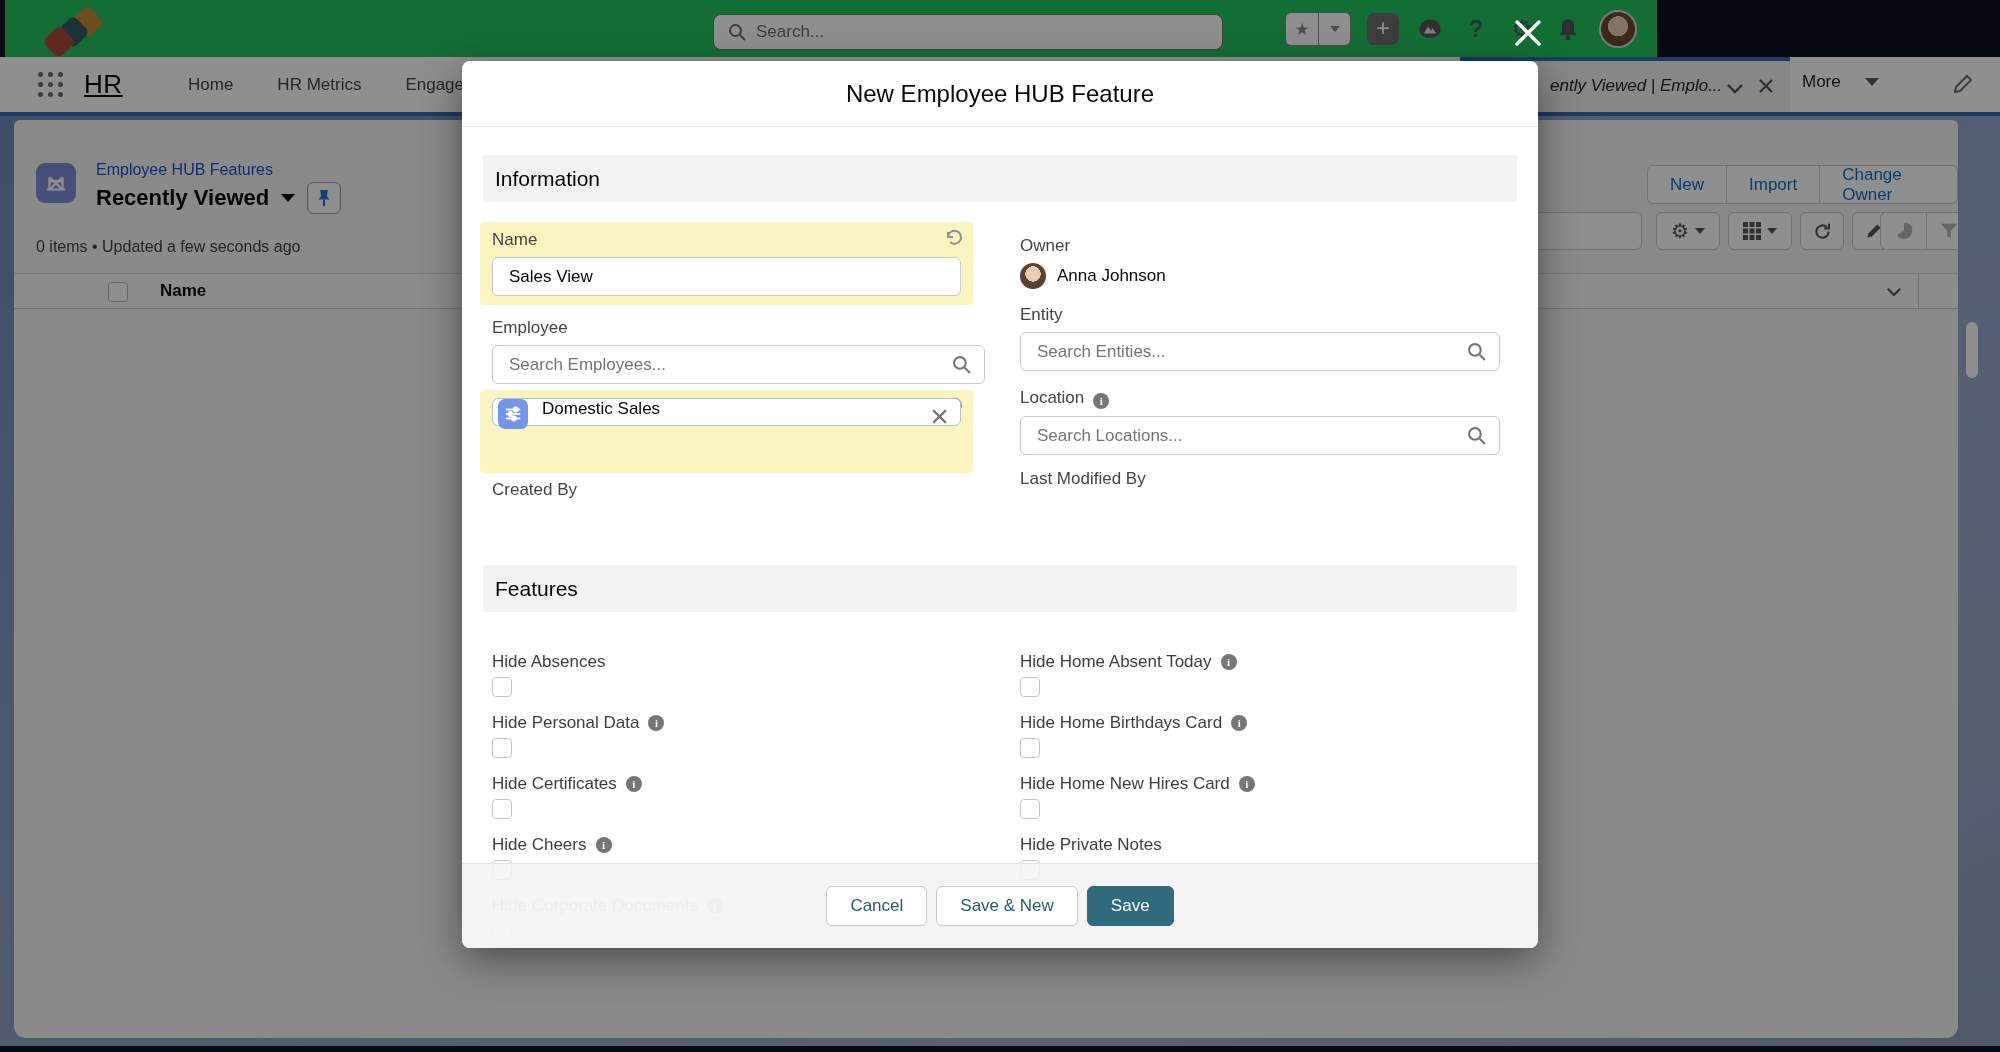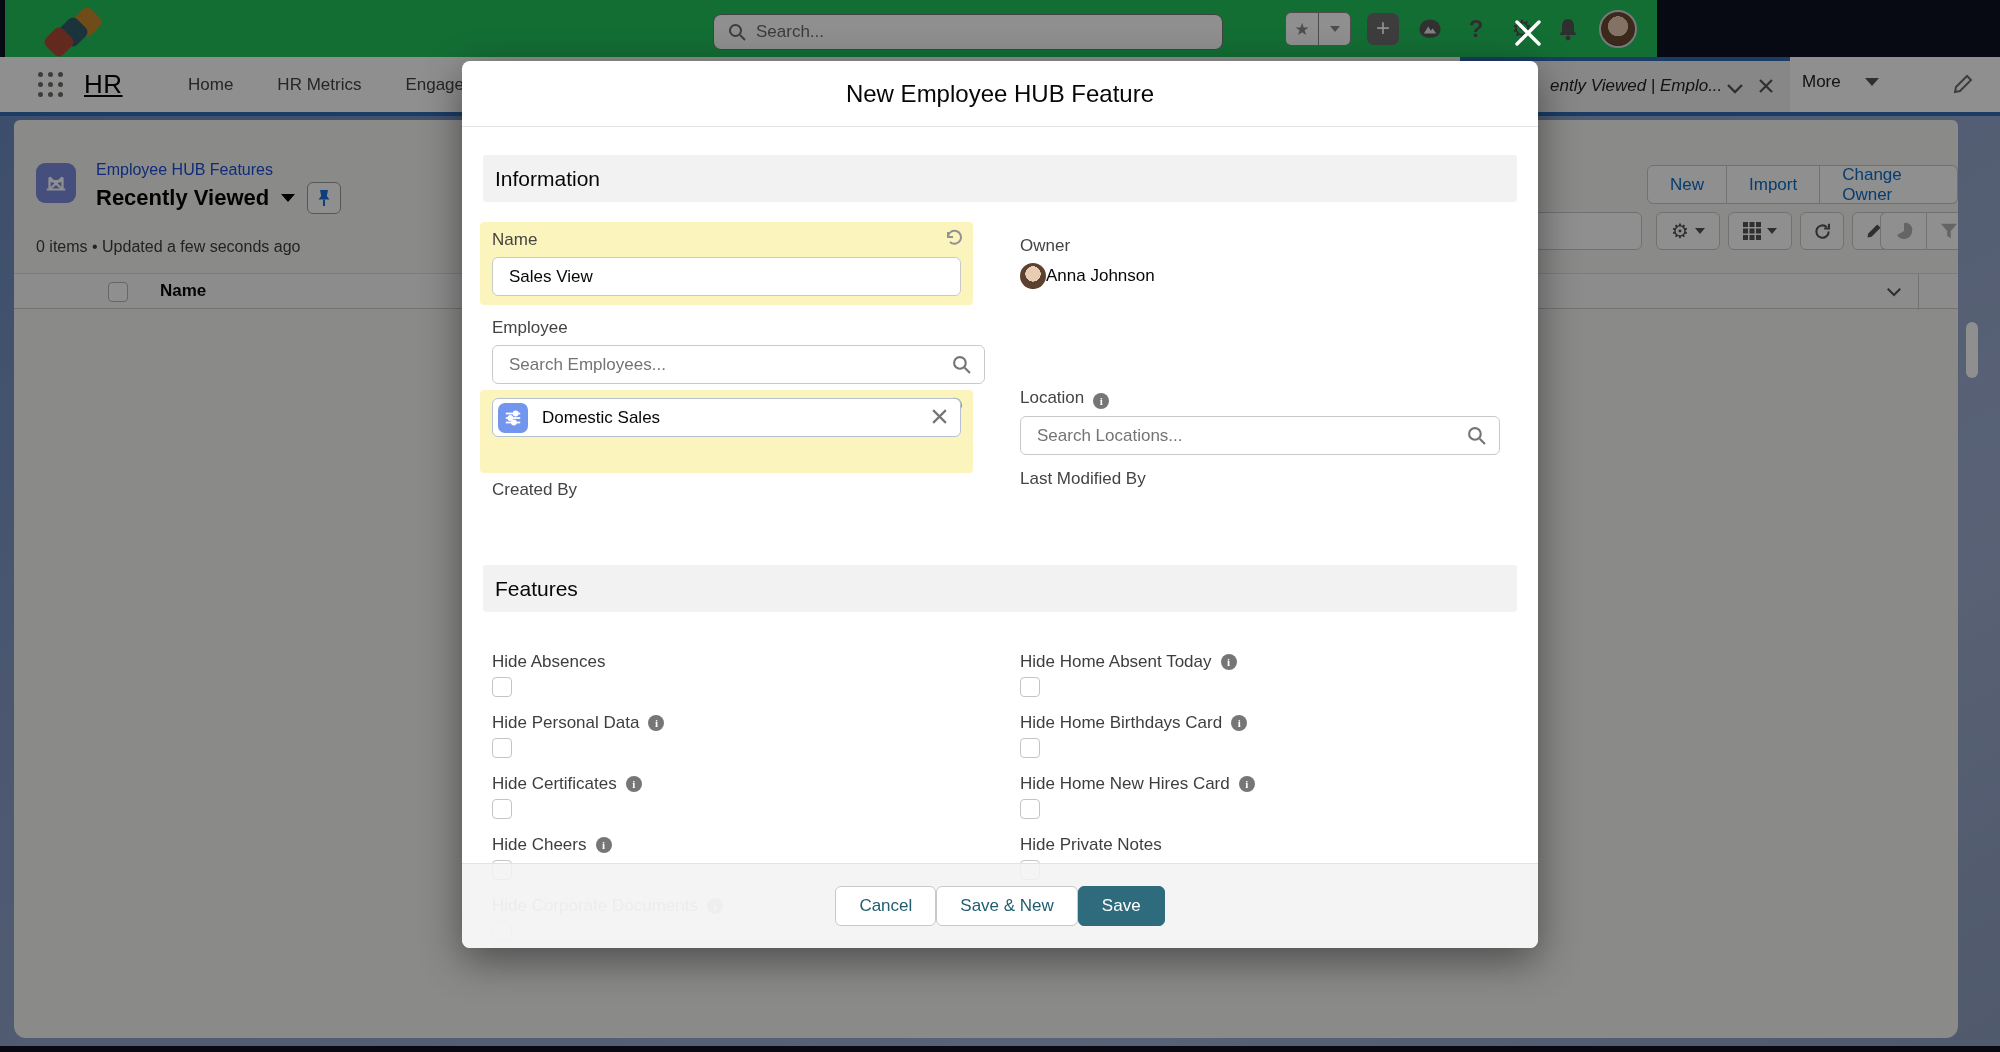--- a/index.html
+++ b/index.html
@@ -91,39 +91,39 @@
   .lookup { position:relative; }
   .lookup .sicon { position:absolute; right:14px; top:10px; color:#747474; }
   .hl { position:absolute; background:#fbf4bc; border-radius:4px; padding:8px 12px 12px; }
   .hl .undo { position:absolute; right:10px; top:6px; color:#919191; }
   .blk { position:absolute; }
   .col-l { left:30px; width:493px; }
   .col-r { left:558px; width:480px; }
   .hl.col-l { left:18px; width:493px; }
   .mb6 { margin-bottom:7px; }
 
-  .pillbox { position:relative; height:39px; border:1px solid #b3c1d1; border-radius:6px; background:#fff; display:flex; align-items:center; padding:0 44px 0 5px; gap:14px; }
+  .pillbox { position:relative; height:28px; border:1px solid #b3c1d1; border-radius:6px; background:#fff; display:flex; padding:0 44px 0 5px; gap:14px; }
   .dept-icon { width:30px; height:30px; border-radius:7px; background:#7296ed; display:flex; align-items:center; justify-content:center; }
   .pill-text { font-size:17px; color:#080707; }
   .pill-x { position:absolute; right:12px; top:9px; color:#747474; }
 
-  .owner-val { display:flex; align-items:center; margin-top:7px; }
+  .owner-val { display:flex; align-items:center; gap:11px; margin-top:7px; }
   .avatar-sm { width:26px; height:26px; border-radius:50%; background:radial-gradient(circle at 50% 42%, #e8cdb4 0 38%, #5d4130 39% 72%, #4c382c 73%); }
   .owner-name { font-size:17px; color:#080707; }
 
   .info-i { display:inline-flex; width:16px; height:16px; border-radius:50%; background:#767676; color:#fff; font-size:11px; font-weight:bold; align-items:center; justify-content:center; vertical-align:-2px; margin-left:9px; font-family:"Liberation Serif",serif; }
 
   .feat { position:absolute; }
   .feat .fl { font-size:17px; color:#3e3e3c; display:flex; align-items:center; }
   .feat .checkbox { margin-top:5px; border-color:#c6c4c2; }
   .feat.dimrow .fl { color:#b9b9b9; }
   .feat.dimrow .info-i { background:#c9c9c9; }
   .feat.dimrow .checkbox { border-color:#e0e0e0; }
 
-  .m-footer { position:absolute; left:0; bottom:0; width:100%; height:85px; background:rgba(242,242,242,0.88); border-top:1px solid #e3e3e3; border-radius:0 0 8px 8px; display:flex; align-items:center; justify-content:center; }
+  .m-footer { position:absolute; left:0; bottom:0; width:100%; height:85px; background:rgba(242,242,242,0.88); border-top:1px solid #e3e3e3; border-radius:0 0 8px 8px; display:flex; align-items:center; justify-content:center; gap:9px; }
   .btn { height:40px; border-radius:6px; font-size:17px; font-family:"Liberation Sans",sans-serif; display:flex; align-items:center; padding:0 23px; border:1px solid #c9c9c9; background:#fff; color:#235e6e; }
   .btn.brand { background:#2d6b7d; border-color:#2d6b7d; color:#fff; }
 </style>
 </head>
 <body>
 
 <div class="app">
 
   <div class="gheader">
     <div class="logo">
@@ -359,20 +359,30 @@
   </div>
 
   <div class="blk col-r" style="top:175px;">
     <div class="fld-label">Owner</div>
     <div class="owner-val">
       <span class="avatar-sm"></span>
       <span class="owner-name">Anna Johnson</span>
     </div>
   </div>
 
+  <div class="blk col-r" style="top:244px;">
+    <div class="fld-label mb6">Entity</div>
+    <div class="lookup">
+      <input class="tinput" placeholder="Search Entities..." style="">
+      <span class="sicon"><svg width="19" height="19" viewBox="0 0 18 18">
+            <circle cx="7.5" cy="7.5" r="5.5" fill="none" stroke="#747474" stroke-width="2"></circle>
+            <line x1="12" y1="12" x2="17" y2="17" stroke="#747474" stroke-width="2"></line>
+          </svg></span>
+    </div>
+  </div>
 
   <div class="blk col-r" style="top:327px;">
     <div class="fld-label mb6"><span>Location</span><span class="info-i">i</span></div>
     <div class="lookup">
       <input class="tinput" placeholder="Search Locations..." style="">
       <span class="sicon"><svg width="19" height="19" viewBox="0 0 18 18">
             <circle cx="7.5" cy="7.5" r="5.5" fill="none" stroke="#747474" stroke-width="2"></circle>
             <line x1="12" y1="12" x2="17" y2="17" stroke="#747474" stroke-width="2"></line>
           </svg></span>
     </div>

